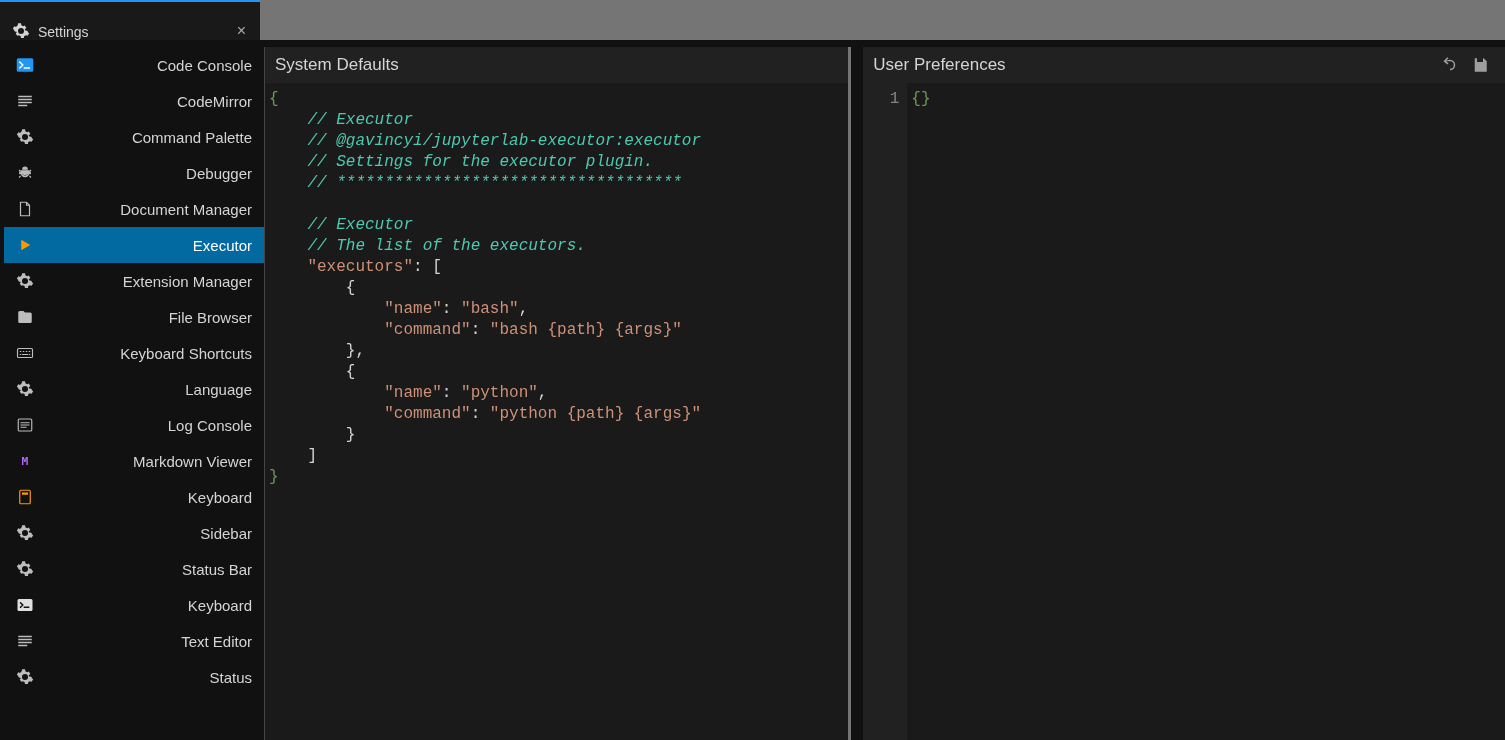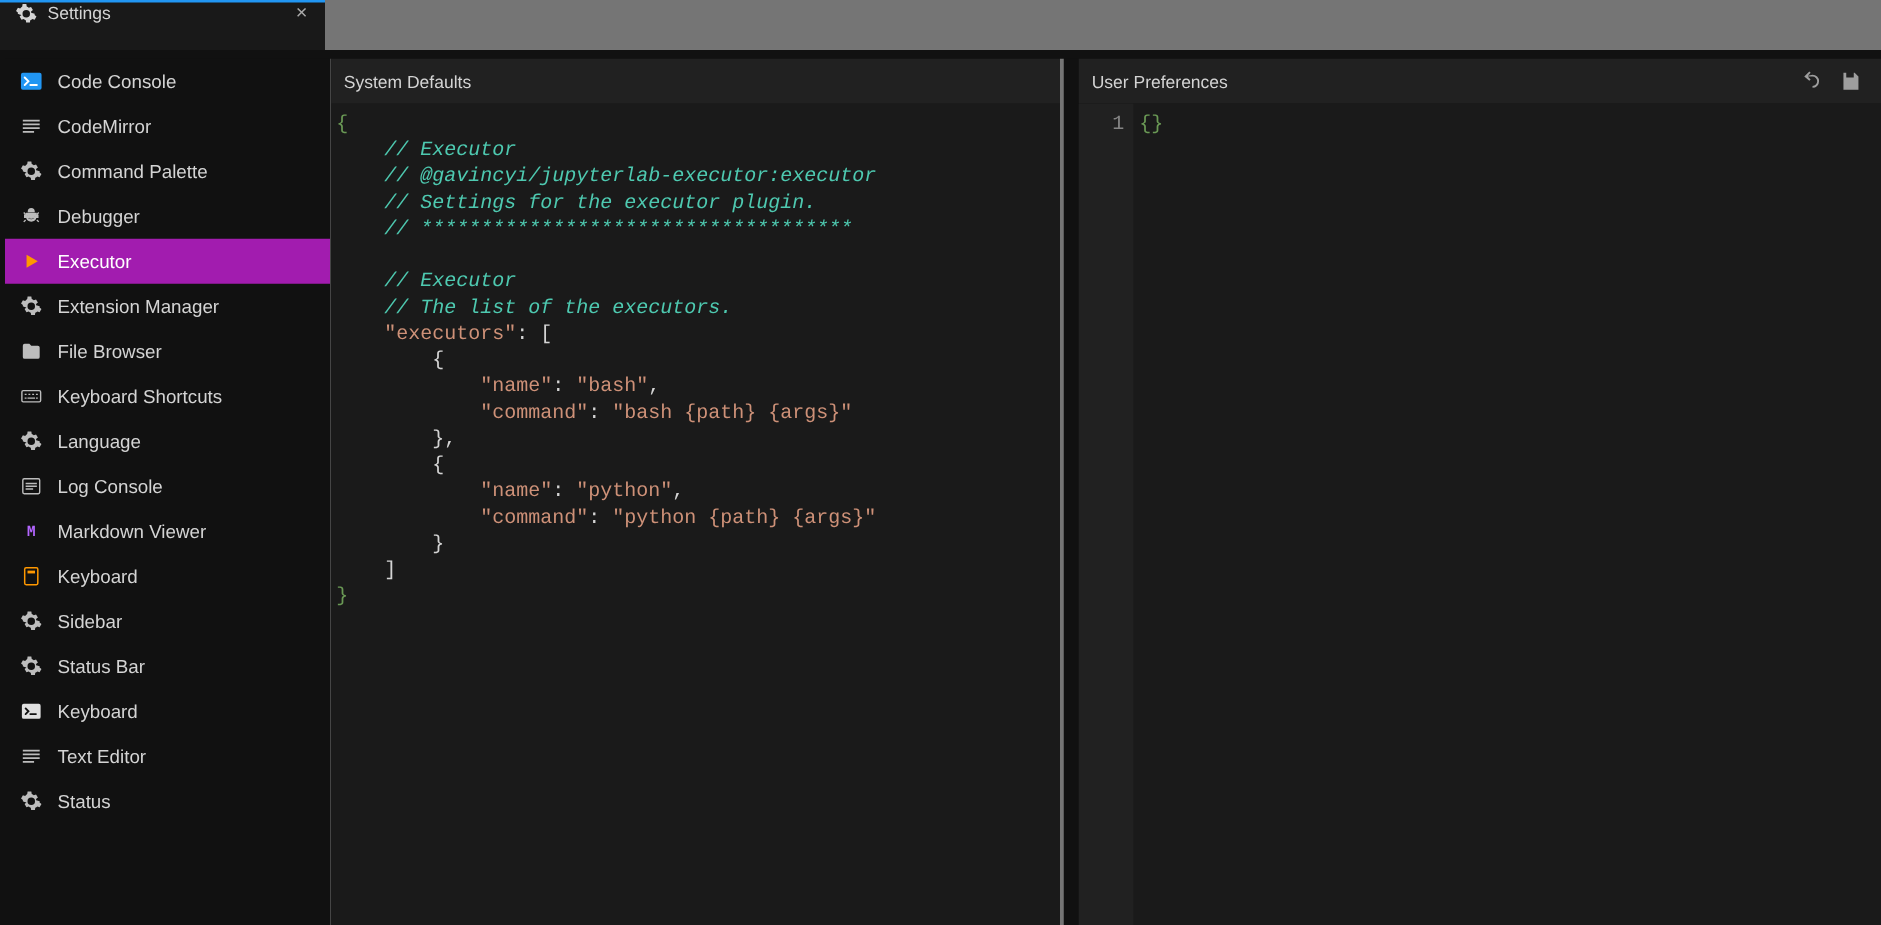--- a/index.html
+++ b/index.html
@@ -17,21 +17,21 @@
     position: absolute;
     top: 0; left: 0; right: 0;
     height: 40px;
     background: #757575;
     display: flex;
     align-items: stretch;
     padding-top: 0px;
   }
   .tab {
     display: flex;
-    align-items: flex-start;
+    align-items: flex-end;
     background: #191919;
     border-top: 2px solid #2196f3;
     padding: 0 10px 0 12px;
     font-size: 14px;
     color: #d4d4d4;
     height: 40px;
     min-width: 260px;
     gap: 8px;
   }
   .tab .tab-close {
@@ -59,23 +59,24 @@
     overflow-y: auto;
   }
   .plugin-item {
     display: flex;
     align-items: center;
     gap: 12px;
     padding: 9px 12px;
     font-size: 15px;
     color: #d4d4d4;
     cursor: pointer;
+    justify-content: space-between;
   }
   .plugin-item.selected {
-    background: #a21caf;
+    background: #0369a1;
     color: #ffffff;
   }
   .plugin-icon {
     width: 18px;
     height: 18px;
     flex: 0 0 18px;
     display: flex;
     align-items: center;
     justify-content: center;
   }
@@ -92,21 +93,21 @@
     flex-direction: column;
   }
   .pane-defaults { flex: 1; border-left: 1px solid #454545; border-right: 3px solid #757575; }
   .pane-user     { flex: 1.1; margin-left: 12px; }
   .pane-header {
     height: 36px;
     background: #212121;
     display: flex;
     align-items: center;
     padding: 0 10px;
-    font-size: 14px;
+    font-size: 17px;
     color: #d4d4d4;
   }
   .pane-header .spacer { flex: 1; }
   .pane-header .hdr-btn {
     color: #9e9e9e;
     padding: 2px 6px;
     cursor: pointer;
   }
   .pane-header .hdr-btn svg { width: 18px; height: 18px; display:block; }
 
@@ -241,20 +242,28 @@
         </span>
         <span>Command Palette</span>
       </div>
       <div class="plugin-item">
         <span class="plugin-icon" style="color: rgb(189, 189, 189);">
           <svg viewBox="0 0 24 24">
             <use href="#ic-bug"></use>
           </svg>
         </span>
         <span>Debugger</span>
+      </div>
+      <div class="plugin-item">
+        <span class="plugin-icon" style="color: rgb(189, 189, 189);">
+          <svg viewBox="0 0 24 24">
+            <use href="#ic-file"></use>
+          </svg>
+        </span>
+        <span>Document Manager</span>
       </div>
       <div class="plugin-item selected">
         <span class="plugin-icon" style="color: rgb(189, 189, 189);">
           <svg viewBox="0 0 24 24">
             <use href="#ic-play"></use>
           </svg>
         </span>
         <span>Executor</span>
       </div>
       <div class="plugin-item">

